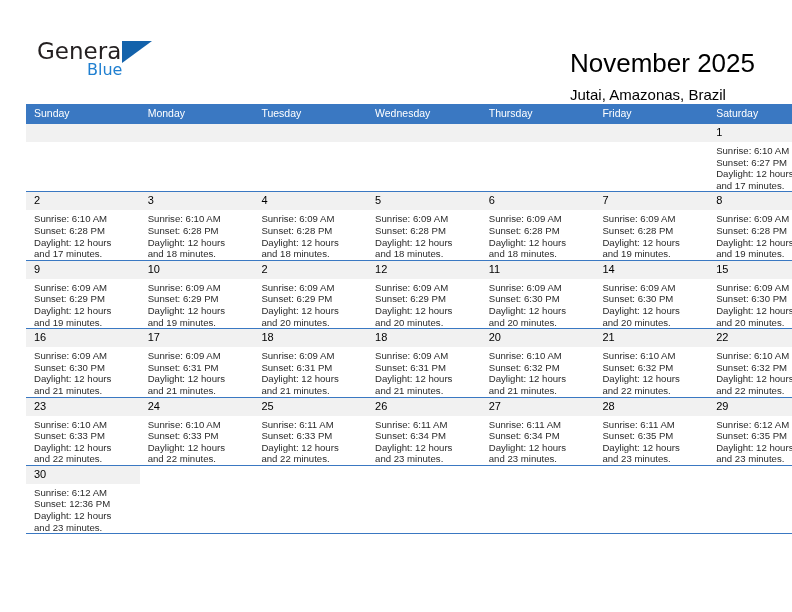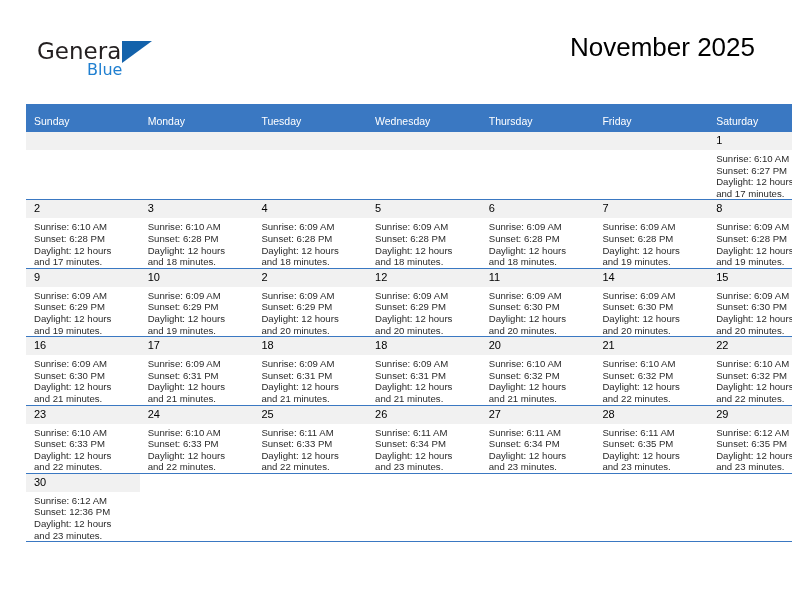--- a/index.html
+++ b/index.html
@@ -60,21 +60,21 @@
     left: 85px;
     top: 3px;
     width: 0;
     height: 0;
     border-left: 30px solid #1362ab;
     border-bottom: 22px solid transparent;
   }
   .title-block {
     position: absolute;
     right: 37px;
-    top: 30px;
+    top: 46px;
     text-align: left;
   }
   .cal-title {
     font-size: 26px;
     color: #000000;
     line-height: 34px;
     white-space: nowrap;
   }
   .cal-subtitle {
     font-size: 15px;
@@ -92,21 +92,21 @@
     width: 740px;
     border-collapse: collapse;
     table-layout: fixed;
   }
   .calendar th {
     background: #3a78c2;
     color: #ffffff;
     font-size: 10.5px;
     font-weight: normal;
     text-align: left;
-    padding: 11px 0 5px 8px;
+    padding: 3px 0 5px 8px;
     height: 12px;
     border: none;
     width: 105.7px;
   }
   .calendar td {
     vertical-align: top;
     padding: 0;
     border: none;
     border-bottom: 1px solid #3a78c2;
     height: 62px;
@@ -152,20 +152,21 @@
   <div class="header">
 
     <div class="logo">
       <span class="logo-general">General</span>
       <span class="logo-triangle"></span>
       <span class="logo-blue">Blue</span>
     </div>
 
     <div class="title-block">
       <div class="cal-title">November 2025</div>
+      <div class="cal-subtitle">Jutai, Amazonas, Brazil</div>
     </div>
 
   </div>
 
   <table class="calendar">
     <thead>
       <tr>
         <th>Sunday</th>
         <th>Monday</th>
         <th>Tuesday</th>

